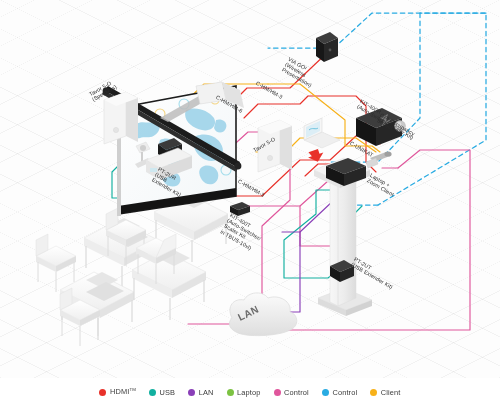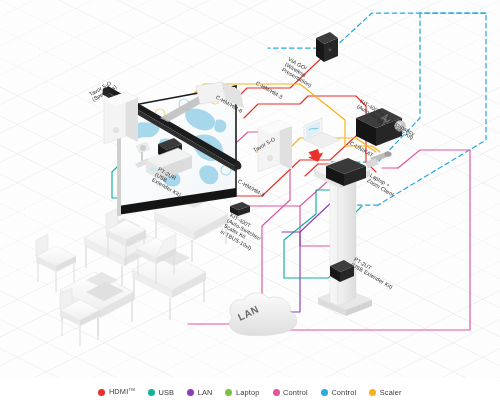--- a/index.html
+++ b/index.html
@@ -454,18 +454,18 @@
     <div class="leg-item">
       <span class="leg-dot" style="background: rgb(224, 86, 156);"></span>
       <span class="leg-txt">Control</span>
     </div>
     <div class="leg-item">
       <span class="leg-dot" style="background: rgb(41, 171, 226);"></span>
       <span class="leg-txt">Control</span>
     </div>
     <div class="leg-item">
       <span class="leg-dot" style="background: rgb(247, 177, 25);"></span>
-      <span class="leg-txt">Scaler</span>
+      <span class="leg-txt">Client</span>
     </div>
 
   </div>
 
 </div>
 
 </body></html>

